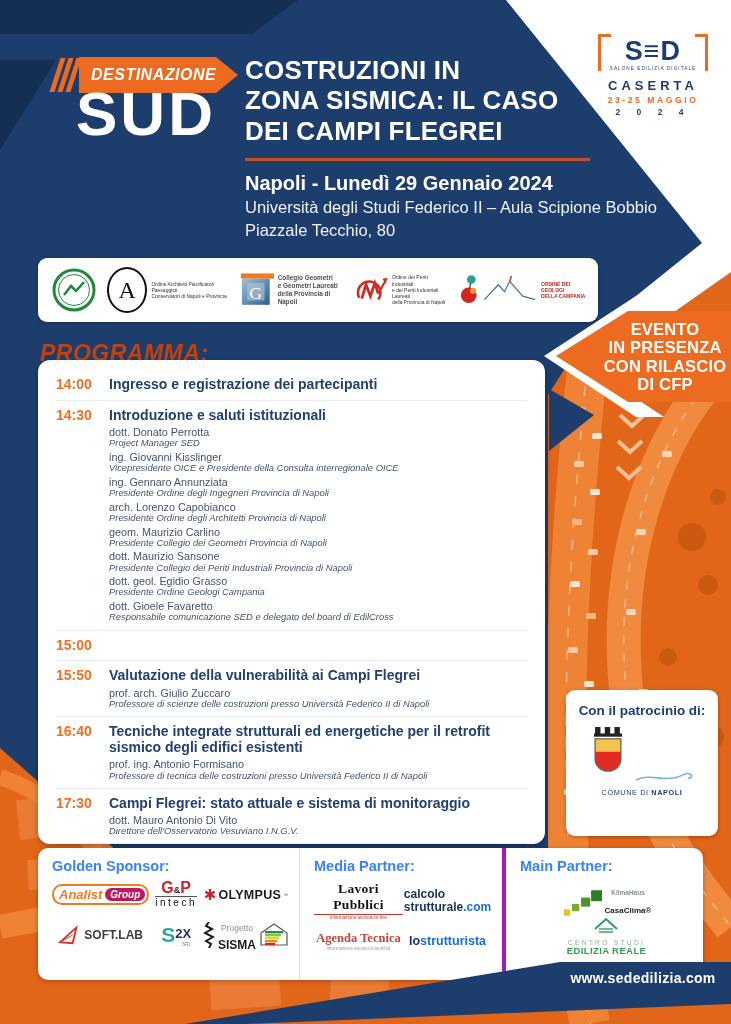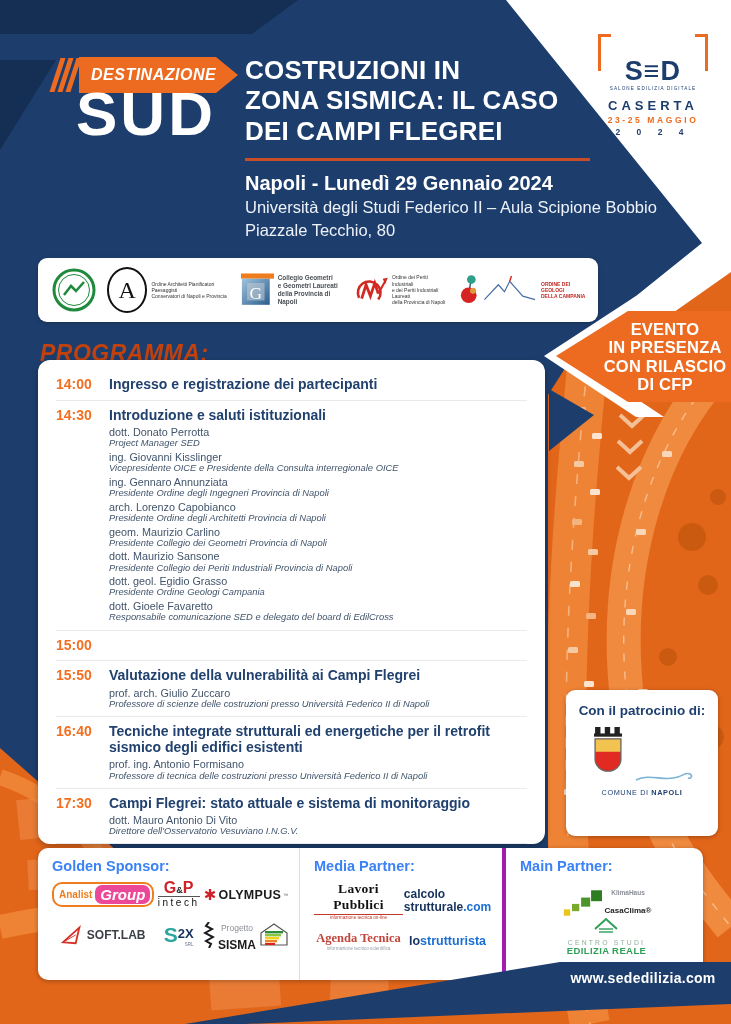--- a/index.html
+++ b/index.html
@@ -49,21 +49,21 @@
   .date-line{left:245px;top:172px;z-index:8;color:#fff;font-weight:800;font-size:20px;}
   .venue1{left:245px;top:198px;z-index:8;color:#eef2f8;font-size:16.5px;}
   .venue2{left:245px;top:221px;z-index:8;color:#eef2f8;font-size:16.5px;}
 
   
   .sed{left:592px;top:34px;width:122px;z-index:8;text-align:center;}
   .sed-mark{position:relative;display:inline-block;padding:4px 12px 2px 12px;}
   .sed-br{position:absolute;width:10px;height:34px;border-top:3px solid #ed6b21;}
   .sed-br.l{left:0;top:0;border-left:3px solid #ed6b21;}
   .sed-br.r{right:0;top:0;border-right:3px solid #ed6b21;}
-  .sed-letters{color:#1d3e6d;font-weight:800;font-size:27px;line-height:1;letter-spacing:1px;margin-top:20px;}
+  .sed-letters{color:#1d3e6d;font-weight:800;font-size:27px;line-height:1;letter-spacing:1px;}
   .sed-sub{color:#1d3e6d;font-size:4.6px;letter-spacing:1.1px;margin-top:1px;}
   .sed-city{color:#1d3e6d;font-weight:800;font-size:13px;letter-spacing:4px;margin-top:4px;}
   .sed-dates{color:#ed6b21;font-weight:800;font-size:8.5px;letter-spacing:2.6px;margin-top:2px;}
   .sed-year{color:#1d3e6d;font-weight:700;font-size:8.5px;letter-spacing:7px;margin-top:2px;}
 
   
   .orgstrip{left:38px;top:258px;width:560px;height:64px;z-index:8;background:#fff;border-radius:9px;
     display:flex;align-items:center;gap:11px;padding:0 10px 0 14px;box-sizing:border-box;box-shadow:0 1px 4px rgba(0,0,0,.25);}
   .org{display:flex;align-items:center;gap:4px;}
   .cap{font-size:5px;line-height:1.25;color:#333;}
@@ -97,22 +97,22 @@
   .sp-col{padding:10px 10px 6px 14px;box-sizing:border-box;}
   .sp-col.c1{width:262px;border-right:1px solid #d9dee5;}
   .sp-col.c2{width:206px;border-right:4px solid #a21caf;}
   .sp-col.c3{width:197px;}
   .sp-h{color:#3b82f6;font-weight:800;font-size:14.5px;margin-bottom:7px;}
   .grid3{display:grid;grid-template-columns:1fr 1fr 1fr;row-gap:9px;align-items:center;justify-items:center;}
   .grid2{display:grid;grid-template-columns:1fr 1fr;row-gap:11px;align-items:center;justify-items:center;}
   .lgo{text-align:center;}
   
   .analist{display:flex;align-items:center;border:2px solid #ef7d1e;border-radius:10px;padding:1px 2px;background:#fff;}
-  .analist .a{color:#ef7d1e;font-weight:800;font-size:10px;padding:0 3px;}
-  .analist .b{background:#ec4899;color:#fff;font-style:italic;font-weight:800;font-size:15px;padding:1px 5px;border-radius:7px;}
+  .analist .a{color:#ef7d1e;font-style:italic;font-weight:800;font-size:13px;padding:0 3px;}
+  .analist .b{background:#be185d;color:#fff;font-style:italic;font-weight:800;font-size:10px;padding:1px 5px;border-radius:7px;}
   
   .gp .t{line-height:.9;}
   .gp .g,.gp .p{color:#cf2127;font-weight:800;font-size:16px;}
   .gp .amp{color:#222;font-weight:700;font-size:9px;}
   .gp .sub{color:#111;font-size:10px;letter-spacing:2.5px;border-top:1px solid #555;margin-top:1px;}
   
   .oly{display:flex;align-items:center;gap:2px;}
   .oly .ic{color:#cf2127;font-size:15px;line-height:1;}
   .oly .tx{color:#1b1b1b;font-weight:800;font-size:12.5px;letter-spacing:.3px;}
   .oly sup{font-size:5px;color:#555;}

